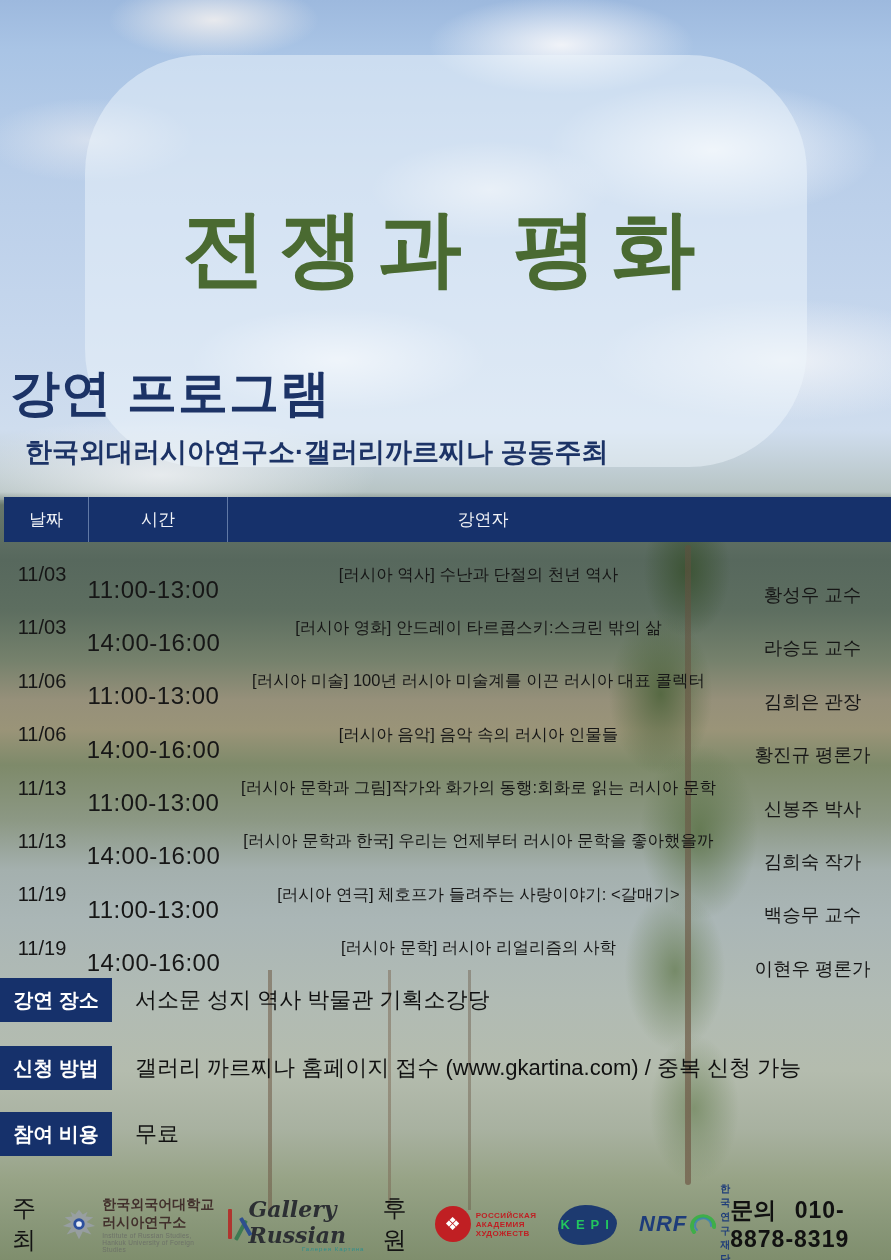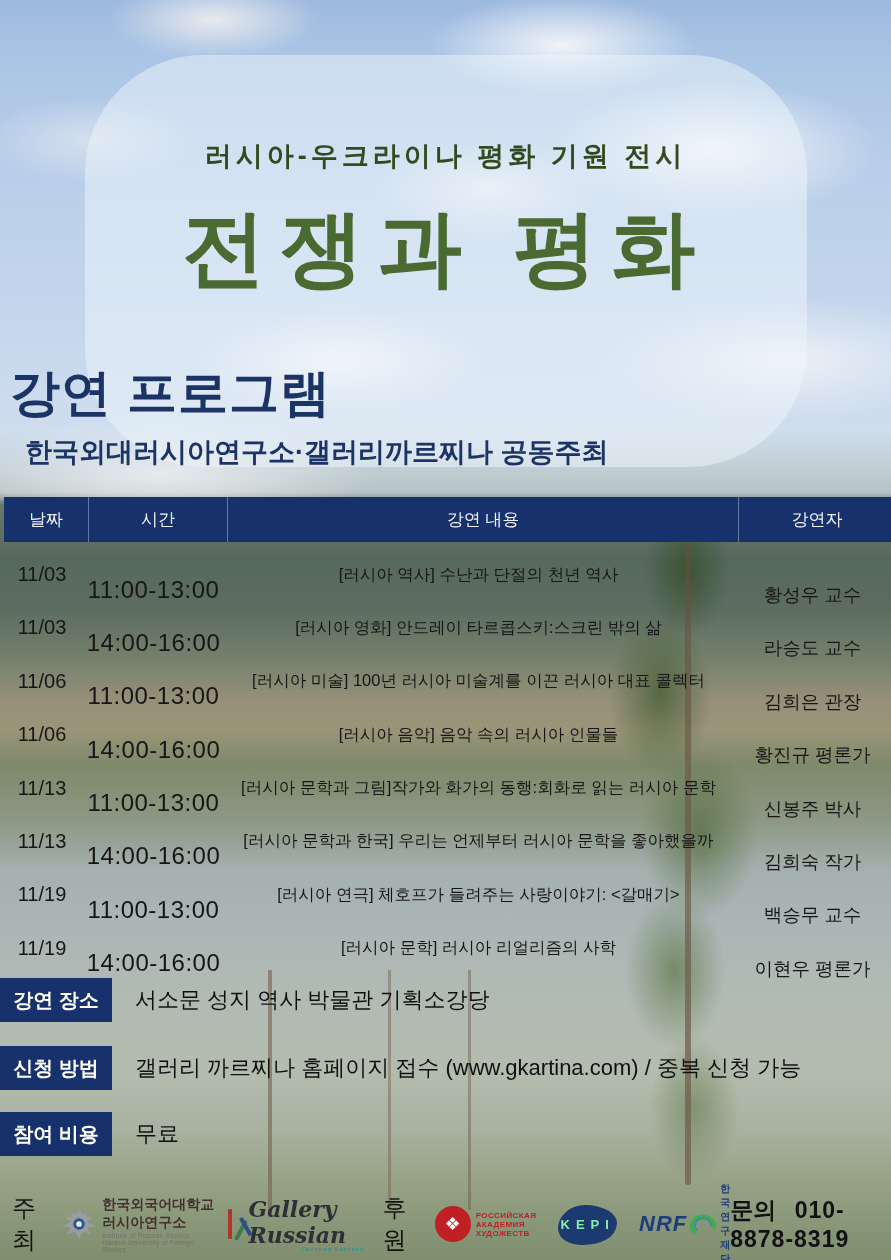--- a/index.html
+++ b/index.html
@@ -79,50 +79,48 @@
   .gallery-k i{display:block;width:4px;height:30px;border-radius:1px;}
   .gallery-k i.b1{background:#b0352f;} .gallery-k i.b2{background:#3d7a52;height:22px;margin-left:2px;transform:rotate(28deg);transform-origin:bottom left;}
   .gallery-k i.b3{background:#2e4f8f;height:20px;margin-left:1px;transform:rotate(-30deg);transform-origin:top left;}
   .gallery-text{font-family:"DejaVu Serif","Liberation Serif",serif;font-style:italic;font-weight:bold;
     font-size:22px;color:#2c2f33;}
   .gallery-sub{font-size:6px;color:#2a8f8f;text-align:right;margin-top:-2px;letter-spacing:1px;}
   .academy{display:flex;align-items:center;margin-left:14px;}
   .academy-seal{width:36px;height:36px;border-radius:50%;background:#c01f23;color:#fff;
     display:flex;align-items:center;justify-content:center;font-size:18px;}
   .academy-text{margin-left:5px;font-size:8px;font-weight:bold;color:#c01f23;line-height:9px;letter-spacing:.4px;}
-  .kepi{margin-left:22px;width:92px;height:38px;background:#1d3a70;color:#86efac;
+  .kepi{margin-left:22px;width:92px;height:38px;background:#1d3a70;color:#22c55e;
     border-radius:46% 54% 58% 42% / 62% 48% 52% 38%;display:flex;align-items:center;justify-content:center;
     font-size:13px;font-weight:bold;letter-spacing:6px;box-shadow:0 3px 0 -1px #1d3a70;}
   .nrf{display:flex;align-items:center;margin-left:22px;}
   .nrf-mark{font-size:22px;font-weight:bold;font-style:italic;color:#1e3c7a;letter-spacing:1px;}
   .nrf svg{margin-left:2px;display:block;}
   .nrf-sub{font-size:10px;font-weight:bold;color:#1e3c7a;margin-left:3px;}
   .contact{margin-left:auto;font-size:23px;font-weight:bold;color:#111;}
   .contact .num{margin-left:12px;letter-spacing:1px;}
 </style>
 </head>
 <body>
 
 <div class="poster">
 
   <div class="clouds"></div>
   <div class="tree-right"></div>
   <div class="trunks-left"></div>
 
   <div class="hero-card"></div>
-  <div class="hero-subtitle">러시아-우크라이나 평화 기원 전시</div>
   <div class="hero-title">전쟁과 평화</div>
 
   <div class="program-title">강연 프로그램</div>
   <div class="program-subtitle">한국외대러시아연구소·갤러리까르찌나 공동주최</div>
 
   <div class="table-header grid-row">
     <div class="cell">날짜</div>
     <div class="cell">시간</div>
-    <div class="cell">강연 내용</div>
     <div class="cell">강연자</div>
   </div>
 
   <div class="table-body">
     <div class="grid-row">
       <div class="cell-date">11/03</div>
       <div class="cell-time">11:00-13:00</div>
       <div class="cell-content">[러시아 역사] 수난과 단절의 천년 역사</div>
       <div class="cell-speaker">황성우 교수</div>
     </div>

